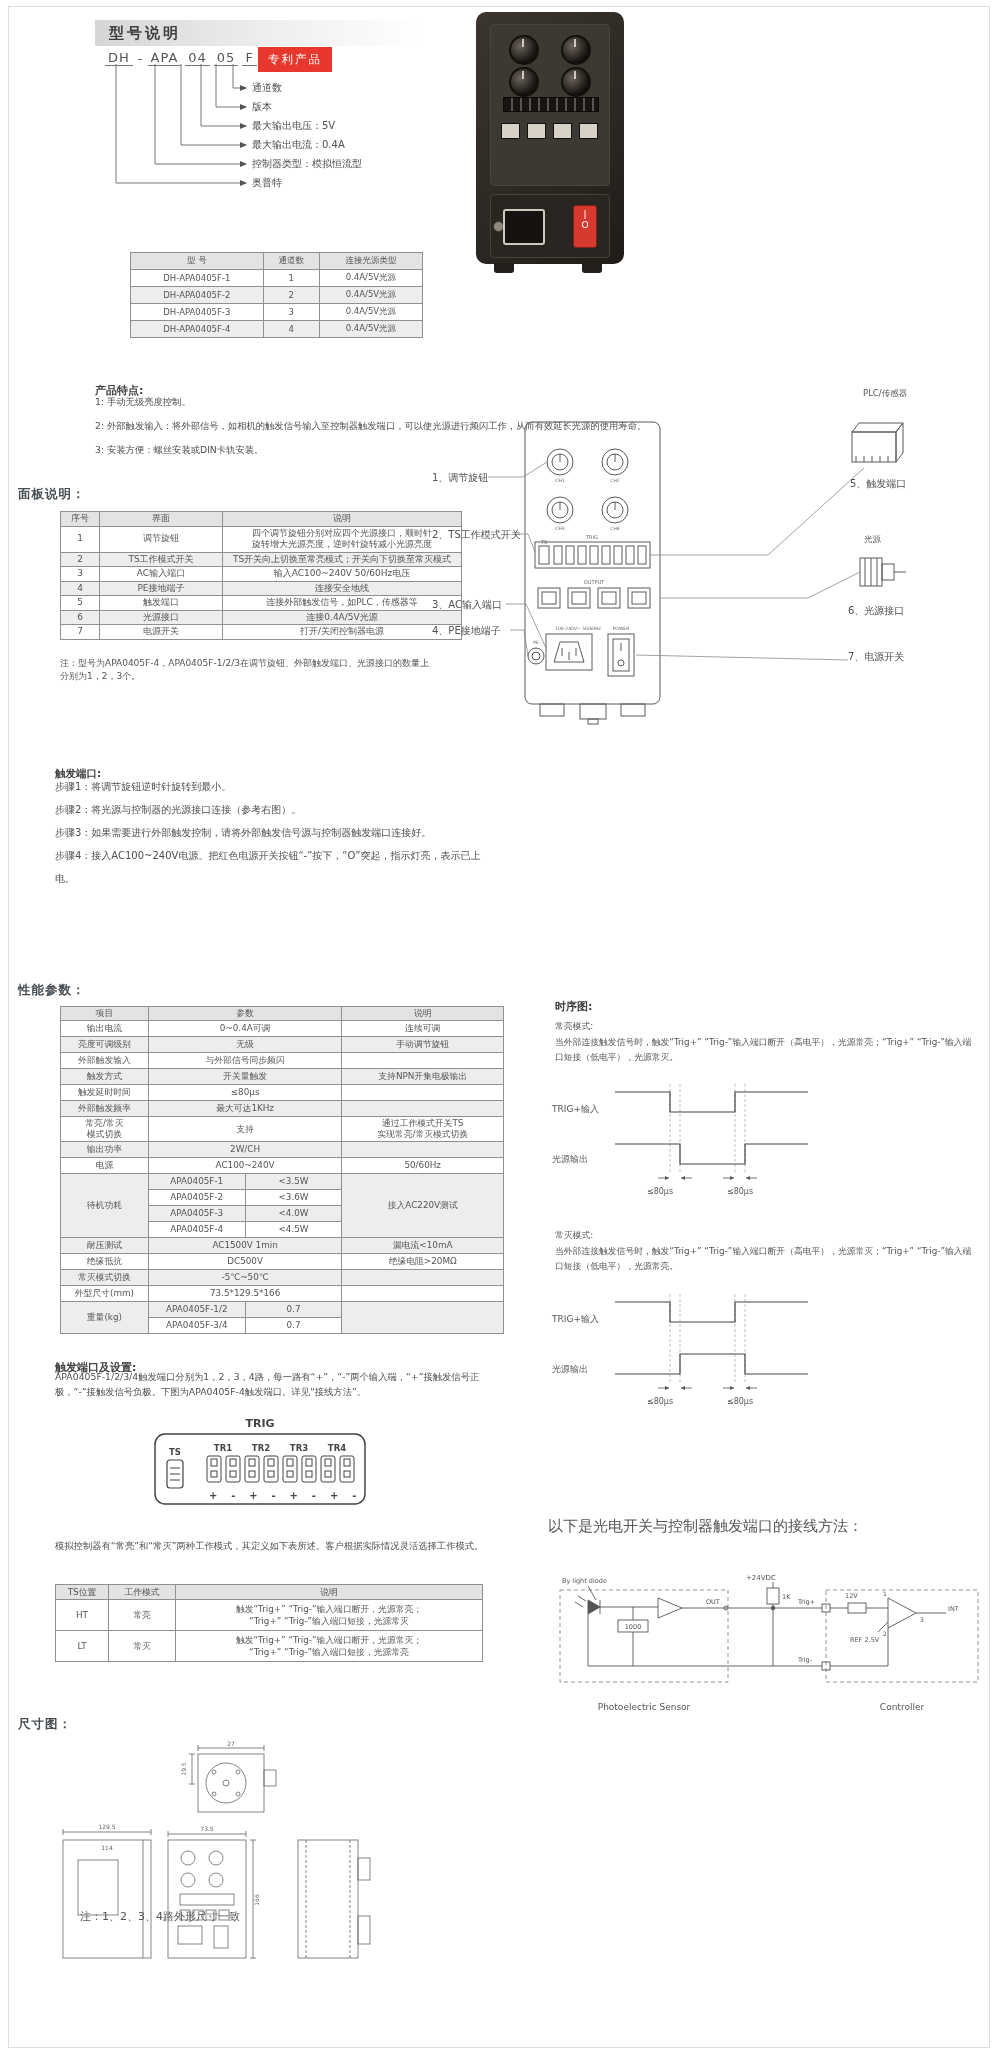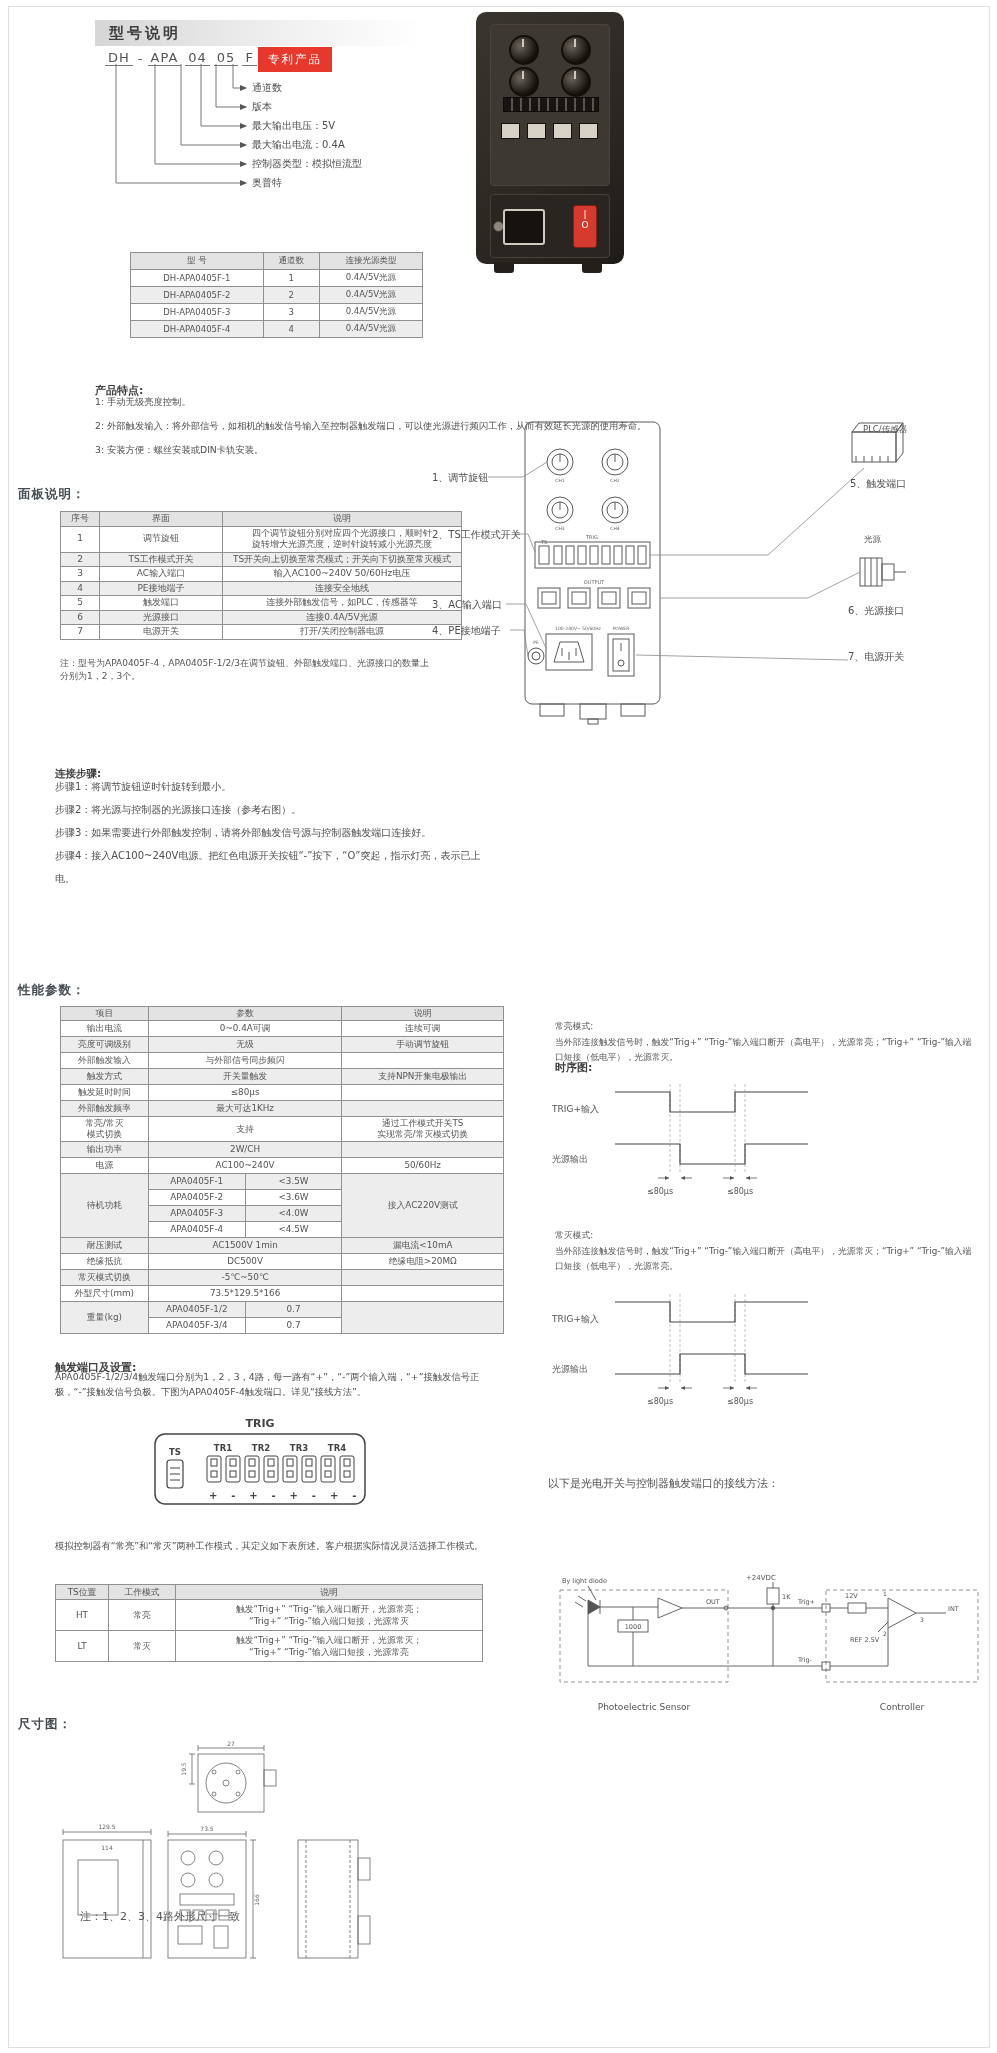--- a/index.html
+++ b/index.html
@@ -308,27 +308,27 @@
       <text x="187" y="120" font-size="4.5px">CH4</text>
       <text x="150" y="220" font-size="4.5px">100-240V~ 50/60Hz</text>
       <text x="193" y="220" font-size="4.5px">POWER</text>
       <text x="108" y="234" font-size="4.5px">PE</text>
     </g>
   </svg>
   <div class="abs callout-label" style="left:432px;top:471px;">1、调节旋钮</div>
   <div class="abs callout-label" style="left:432px;top:528px;">2、TS工作模式开关</div>
   <div class="abs callout-label" style="left:432px;top:598px;">3、AC输入端口</div>
   <div class="abs callout-label" style="left:432px;top:624px;">4、PE接地端子</div>
-  <div class="abs small-label" style="left:848px;top:424px;padding-left:15px;">PLC/传感器</div>
+  <div class="abs small-label" style="left:848px;top:388px;padding-left:15px;">PLC/传感器</div>
   <div class="abs callout-label" style="left:850px;top:477px;">5、触发端口</div>
   <div class="abs small-label" style="left:864px;top:534px;">光源</div>
   <div class="abs callout-label" style="left:848px;top:604px;">6、光源接口</div>
   <div class="abs callout-label" style="left:848px;top:650px;">7、电源开关</div>
 
-  <div class="abs sub-title" style="left:55px;top:756px;font-size:10.5px;">连接步骤:</div>
+  <div class="abs sub-title" style="left:55px;top:756px;font-size:10.5px;">触发端口:</div>
   <div class="abs" style="left:55px;top:775px;width:428px;">
       <div class="step-item">步骤1：将调节旋钮逆时针旋转到最小。</div>
       <div class="step-item">步骤2：将光源与控制器的光源接口连接（参考右图）。</div>
       <div class="step-item">步骤3：如果需要进行外部触发控制，请将外部触发信号源与控制器触发端口连接好。</div>
       <div class="step-item">步骤4：接入AC100~240V电源。把红色电源开关按钮“-”按下，“O”突起，指示灯亮，表示已上电。</div>
     </div>
 
   <div class="abs sec-title" style="left:18px;top:982px;">性能参数：</div>
   <table id="spec-table" class="abs" style="left:60px;top:1006px;">
     <colgroup>
@@ -436,21 +436,21 @@
           <td>0.7</td>
           <td rowspan="2"></td>
         </tr>
         <tr>
           <td>APA0405F-3/4</td>
           <td>0.7</td>
         </tr>
       </tbody>
     </table>
 
-  <div class="abs sub-title" style="left:555px;top:1049px;">时序图:</div>
+  <div class="abs sub-title" style="left:555px;top:988px;">时序图:</div>
   <div class="abs timing-text" style="left:555px;top:1019px;">常亮模式:</div>
   <div class="abs timing-text" style="left:555px;top:1035px;width:425px;">当外部连接触发信号时，触发“Trig+” “Trig-”输入端口断开（高电平），光源常亮；“Trig+” “Trig-”输入端口短接（低电平），光源常灭。</div>
   <svg class="abs" style="left:550px;top:1074px;" width="310" height="130" viewBox="0 0 310 130">
     <defs>
       <marker id="da1" markerWidth="6" markerHeight="6" refX="5" refY="2.5" orient="auto">
           <path d="M0,0 L5,2.5 L0,5 Z" fill="#555"></path>
         </marker>
     </defs>
     <g stroke="#999" stroke-width="0.6" stroke-dasharray="3,2">
       <line x1="120" y1="10" x2="120" y2="100"></line>
@@ -565,21 +565,21 @@
         </tr>
         <tr>
           <td>LT</td>
           <td>常灭</td>
           <td>触发“Trig+” “Trig-”输入端口断开，光源常灭；
 “Trig+” “Trig-”输入端口短接，光源常亮</td>
         </tr>
       </tbody>
     </table>
 
-  <div class="abs small-label" style="left:548px;top:1476px;font-size:11px;">以下是光电开关与控制器触发端口的接线方法：</div>
+  <div class="abs small-label" style="left:548px;top:1517px;font-size:15px;">以下是光电开关与控制器触发端口的接线方法：</div>
   <svg class="abs" style="left:548px;top:1570px;" width="440" height="148" viewBox="0 0 440 148">
     <g stroke="#888" stroke-width="0.9" fill="none" stroke-dasharray="4,3">
       <rect x="12" y="20" width="168" height="92"></rect>
       <rect x="278" y="20" width="152" height="92"></rect>
     </g>
     <g stroke="#555" stroke-width="0.9" fill="none">
       <line x1="40" y1="16" x2="48" y2="30"></line>
       <polygon points="40,30 52,37 40,44" fill="#555"></polygon>
       <line x1="52" y1="30" x2="52" y2="44"></line>
       <line x1="30" y1="26" x2="38" y2="31"></line>

